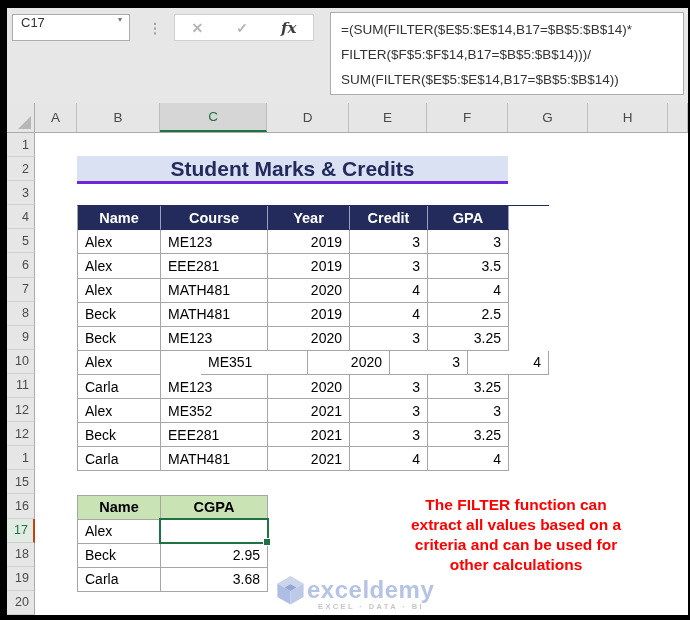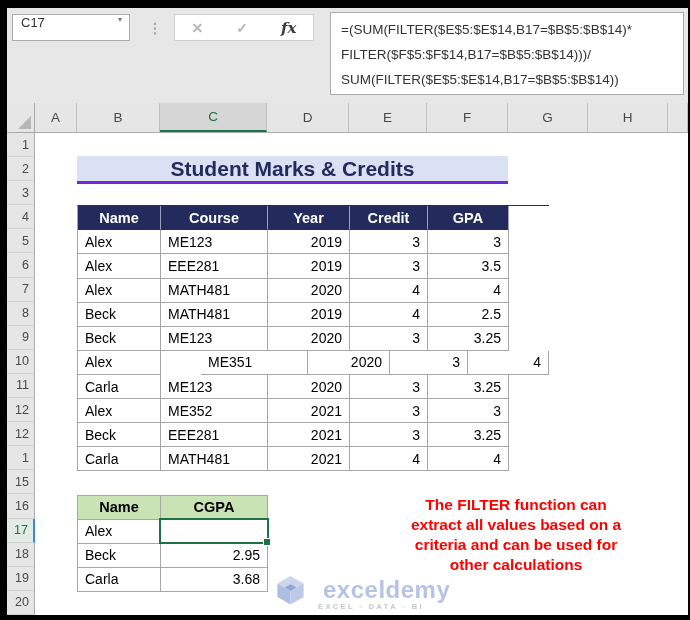--- a/index.html
+++ b/index.html
@@ -31,21 +31,21 @@
   .corner:after { content:""; position:absolute; right:3px; bottom:3px;
                   border-left:13px solid transparent; border-bottom:13px solid #B6B6B6; }
   .colhdr { border-right:1px solid #BDBDBD; display:flex; align-items:center; justify-content:center;
             font-size:13.5px; color:#4a4a4a; height:100%; }
   .colhdr.sel { background:#D6D6D6; color:#1F7244; border-bottom:2px solid #1F7244; }
   .colhdr-stub { flex:1; }
   .rowhdrs { position:absolute; left:0; top:125px; width:28px; }
   .rowhdr { width:28px; height:24.1px; background:#E6E6E6; border-right:1px solid #ABABAB;
             border-bottom:1px solid #CFCFCF; display:flex; align-items:center; justify-content:flex-end;
             padding-right:5px; font-size:12.5px; color:#4a4a4a; }
-  .rowhdr.sel { background:#E2EBE4; color:#1F7244; border-right:2px solid #3b82f6; }
+  .rowhdr.sel { background:#E2EBE4; color:#1F7244; border-right:2px solid #c2410c; }
 
   
   .title-banner { position:absolute; left:70px; top:148px; width:431px; height:28px; z-index:2;
                   background:#D9E1F2; border-bottom:3px solid #6d28d9; display:flex;
                   align-items:center; justify-content:center; font-size:21px; font-weight:bold; color:#232A5C; }
 
   
   .xl-table { position:absolute; z-index:2; border-left:1px solid #A6A6A6; background:#fff; }
   .trow { display:flex; height:24.1px; }
   .tcell { border-right:1px solid #A6A6A6; border-bottom:1px solid #A6A6A6; background:#fff;
@@ -63,21 +63,21 @@
                  border:2px solid #1F7244; z-index:4; pointer-events:none; }
   .fill-handle { position:absolute; right:-4px; bottom:-4px; width:8px; height:8px;
                  background:#1F7244; border:1px solid #fff; }
 
   
   .annotation { position:absolute; left:333px; top:487px; width:352px; z-index:3; text-align:center;
                 font-weight:bold; font-size:15.5px; line-height:20px; color:#FF0000; }
 
   
   .watermark { position:absolute; left:267px; top:565px; z-index:1; }
-  .wm-row { display:flex; align-items:center; gap:16px; }
+  .wm-row { display:flex; align-items:center; gap:0; }
   .wm-brand { font-size:24px; font-weight:bold; color:#B5C3E4; letter-spacing:0.5px; }
   .wm-tag { font-size:7.5px; font-weight:bold; letter-spacing:2.4px; color:#C6C6C6;
             margin-top:-4px; padding-left:44px; white-space:nowrap; }
 </style>
 </head>
 <body>
 
 <div class="app">
 
   <div class="toolbar">

